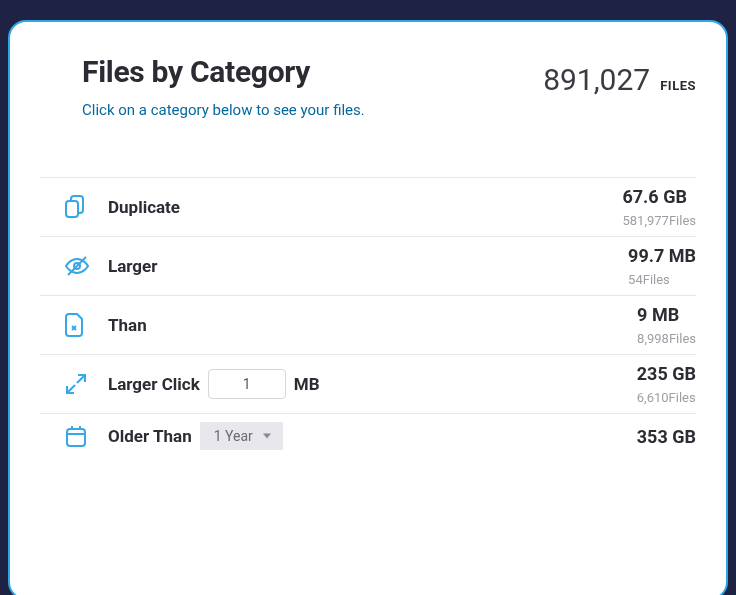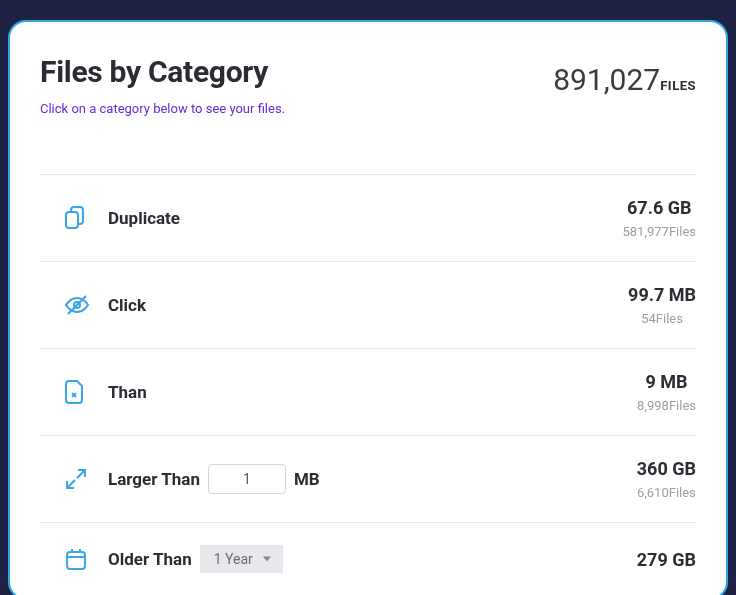--- a/index.html
+++ b/index.html
@@ -20,56 +20,58 @@
       border: 2px solid #2ea8e5;
       margin: 20px 8px 0 8px;
       padding: 32px 30px 0 30px;
       height: 580px;
       overflow: hidden;
     }
     .header {
       display: flex;
       justify-content: space-between;
       align-items: flex-start;
+      margin-left: 42px;
     }
     .title-area h1 {
       font-size: 30px;
       font-weight: 700;
       color: #2b2b33;
       letter-spacing: -0.3px;
     }
     .title-area p {
-      font-size: 13px;
-      color: #6d28d9;
+      font-size: 15px;
+      color: #0369a1;
       margin-top: 12px;
     }
     .count-area {
       display: flex;
       align-items: baseline;
+      gap: 10px;
       margin-top: 8px;
     }
     .count-number {
       font-size: 30px;
       font-weight: 400;
       color: #3a3a42;
     }
     .count-label {
       font-size: 13px;
       font-weight: 700;
       letter-spacing: 0.5px;
       color: #2b2b33;
     }
     .list {
       margin-top: 58px;
     }
     .row {
       display: flex;
       align-items: center;
       border-top: 1px solid #e7e7ea;
-      padding: 22px 0;
+      padding: 8px 0;
       cursor: pointer;
     }
     .row-icon {
       width: 44px;
       display: flex;
       align-items: center;
       justify-content: flex-start;
       margin-left: 24px;
       color: #38a7e8;
     }
@@ -77,21 +79,21 @@
       flex: 0 0 auto;
       display: flex;
       align-items: center;
       gap: 8px;
       font-size: 17px;
       font-weight: 700;
       color: #2c2c34;
     }
     .row-right {
       margin-left: auto;
-      text-align: center;
+      text-align: left;
       display: flex;
       flex-direction: column;
       gap: 6px;
     }
     .row-size {
       font-size: 18px;
       font-weight: 700;
       color: #2c2c34;
     }
     .row-files {
@@ -170,21 +172,21 @@
 
     <div class="row">
       <div class="row-icon">
         <svg width="26" height="22" viewBox="0 0 26 22" fill="none" stroke="currentColor" stroke-width="2">
           <path d="M2 11 C2 11 6 4 13 4 C20 4 24 11 24 11 C24 11 20 18 13 18 C6 18 2 11 2 11 Z"></path>
           <circle cx="13" cy="11" r="3"></circle>
           <line x1="4" y1="20" x2="22" y2="2"></line>
         </svg>
       </div>
       <div class="row-label">
-        <span>Click</span>
+        <span>Larger</span>
       </div>
       <div class="row-right">
         <span class="row-size">99.7 MB</span>
         <span class="row-files"><span>54</span><span>Files</span></span>
       </div>
     </div>
 
     <div class="row">
       <div class="row-icon">
         <svg width="22" height="26" viewBox="0 0 22 26" fill="none" stroke="currentColor" stroke-width="2">
@@ -205,44 +207,44 @@
     <div class="row">
       <div class="row-icon">
         <svg width="24" height="24" viewBox="0 0 24 24" fill="none" stroke="currentColor" stroke-width="2">
           <path d="M14 3 h7 v7"></path>
           <line x1="21" y1="3" x2="13" y2="11"></line>
           <path d="M10 21 h-7 v-7"></path>
           <line x1="3" y1="21" x2="11" y2="13"></line>
         </svg>
       </div>
       <div class="row-label">
-        <span>Larger Than</span>
+        <span>Larger Click</span>
         <input type="text" class="num-input" value="1" style="">
         <span>MB</span>
       </div>
       <div class="row-right">
-        <span class="row-size">360 GB</span>
+        <span class="row-size">235 GB</span>
         <span class="row-files"><span>6,610</span><span>Files</span></span>
       </div>
     </div>
 
     <div class="row">
       <div class="row-icon">
         <svg width="24" height="24" viewBox="0 0 24 24" fill="none" stroke="currentColor" stroke-width="2">
           <rect x="3" y="5" width="18" height="17" rx="3"></rect>
           <line x1="3" y1="10" x2="21" y2="10"></line>
           <line x1="8" y1="2" x2="8" y2="6"></line>
           <line x1="16" y1="2" x2="16" y2="6"></line>
         </svg>
       </div>
       <div class="row-label">
         <span>Older Than</span>
         <span class="dropdown">
           <span>1 Year</span>
         </span>
       </div>
       <div class="row-right">
-        <span class="row-size">279 GB</span>
+        <span class="row-size">353 GB</span>
       </div>
     </div>
 
   </div>
 </div>
 
 </body></html>

